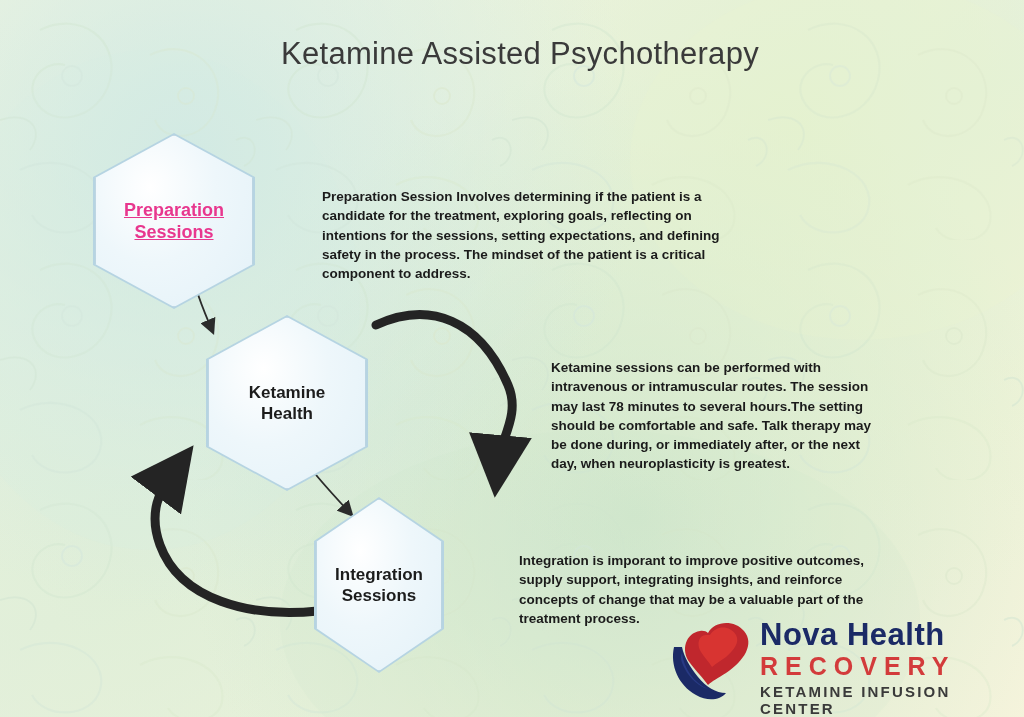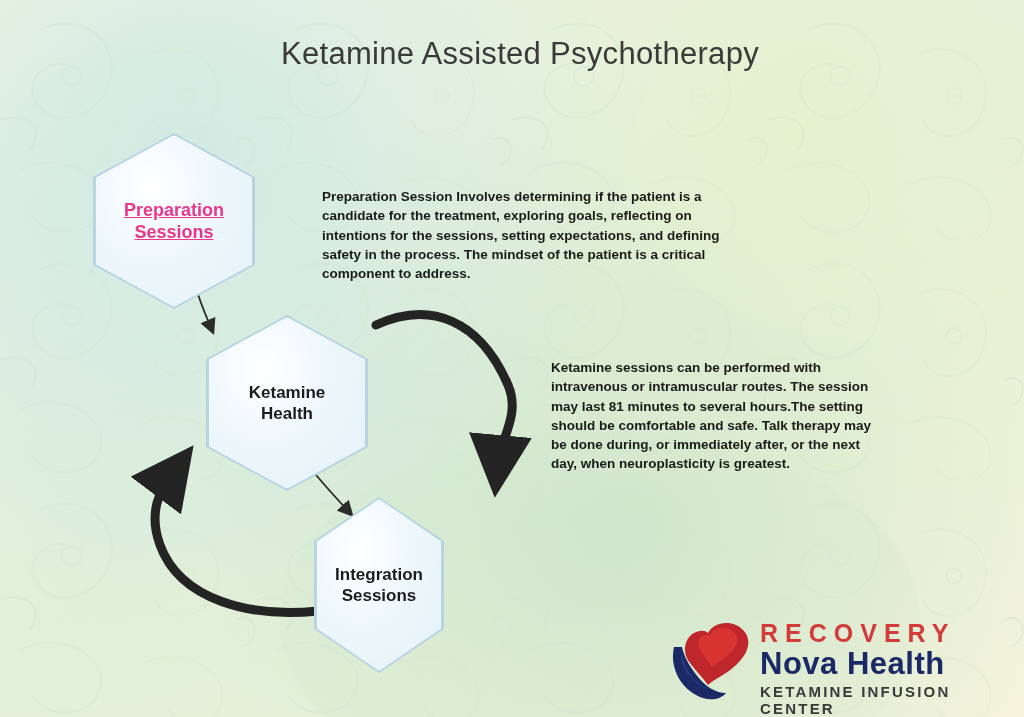--- a/index.html
+++ b/index.html
@@ -212,32 +212,33 @@
     <div class="hex-border"></div>
     <div class="hex" id="hex-integ">
       <div class="hex-label">
         <span>Integration</span><br>
         <span>Sessions</span>
       </div>
     </div>
   </div>
 
   <div class="para" id="para-prep">Preparation Session Involves determining if the patient is a candidate for the treatment, exploring goals, reflecting on intentions for the sessions, setting expectations, and defining safety in the process. The mindset of the patient is a critical component to address.</div>
-  <div class="para" id="para-dose">Ketamine sessions can be performed with intravenous or intramuscular routes. The session may last 81 minutes to several hours.The setting should be comfortable and safe. Talk therapy may be done during, or immediately after, or the next day, when neuroplasticity is greatest.</div>
+  <div class="para" id="para-dose">Ketamine sessions can be performed with intravenous or intramuscular routes. The session may last 78 minutes to several hours.The setting should be comfortable and safe. Talk therapy may be done during, or immediately after, or the next day, when neuroplasticity is greatest.</div>
+  <div class="para" id="para-integ">Integration is imporant to improve positive outcomes, supply support, integrating insights, and reinforce concepts of change that may be a valuable part of the treatment process.</div>
 
   <div id="logo">
     <svg width="92" height="88" viewBox="0 0 92 88">
       <path d="M40 16 C 46 4, 66 2, 76 14 C 87 27, 76 44, 58 56 C 50 61, 44 64, 40 68
                C 36 62, 28 54, 22 46 C 12 33, 18 16, 32 14 C 36 13.5, 38 14.5, 40 16 Z" fill="#c0272d"></path>
       <path d="M42 18 C 48 8, 62 8, 68 18 C 72 25, 66 33, 58 40 C 54 43, 48 46, 44 50
                C 41 45, 36 40, 33 35 C 28 27, 31 18, 38 18 C 40 18, 41 18 42 18 Z" fill="#e03a33" opacity="0.75"></path>
       <path d="M6 30 C 2 48, 10 68, 28 78 C 40 85, 52 83, 58 76 C 48 76, 38 70, 30 60
                C 22 50, 16 40, 14 30 Z" fill="#1b2a66"></path>
       <path d="M14 36 C 16 52, 26 66, 40 72 C 32 70, 22 62, 17 52 C 13 45, 12 40, 14 36 Z" fill="#2c3f8c" opacity="0.8"></path>
     </svg>
     <div id="logo-text-wrap">
+      <div id="logo-name">Nova Health</div>
       <div id="logo-recovery">RECOVERY</div>
-      <div id="logo-name">Nova Health</div>
       <div id="logo-sub">KETAMINE INFUSION CENTER</div>
     </div>
   </div>
 
 </div>
 
 </body></html>

